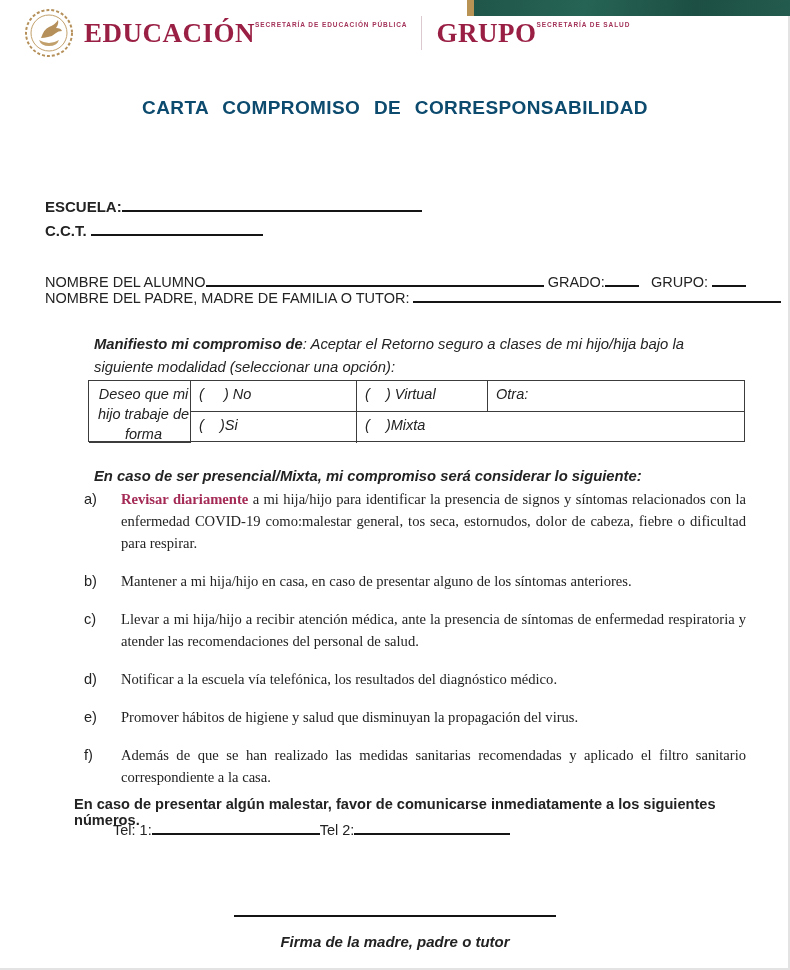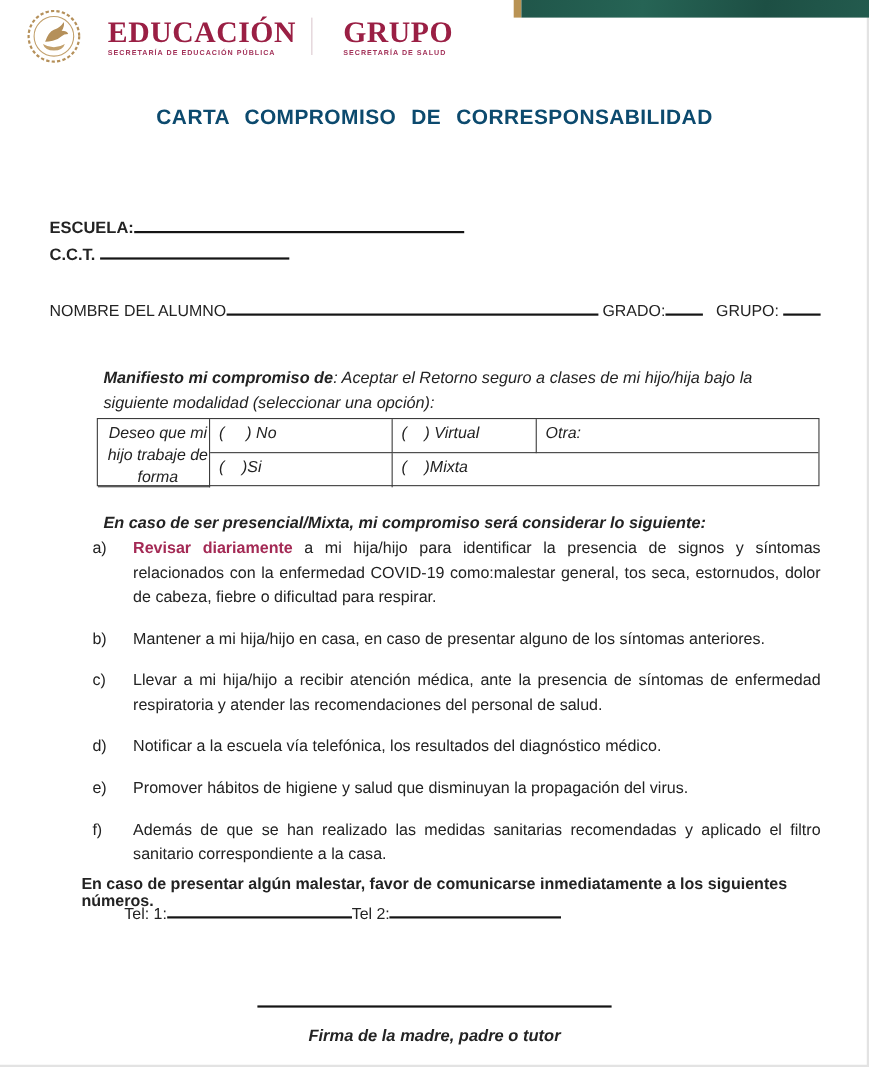--- a/index.html
+++ b/index.html
@@ -11,21 +11,21 @@
   .page{position:absolute;inset:0;background:#fff;box-shadow:inset -2px -2px 0 #e3e3e3;}
 
   
   .banner-gold{position:absolute;top:0;left:467px;width:7px;height:16px;background:#b99354;}
   .banner-green{position:absolute;top:0;left:474px;width:316px;height:16px;
     background:linear-gradient(100deg,#20564a 0%,#266455 35%,#1d4f44 70%,#235b4e 100%);}
 
   
   .logos{position:absolute;top:8px;left:24px;display:flex;align-items:center;}
   .seal{width:50px;height:50px;margin-right:10px;}
-  .wordmark{display:flex;flex-direction:column;margin-left:14px;}
+  .wordmark{display:flex;flex-direction:row;}
   .wm-title{font-family:"Liberation Serif","DejaVu Serif",serif;font-weight:bold;
     color:#9a1f44;font-size:27px;line-height:28px;letter-spacing:.5px;}
   .wm-sub{font-size:6.5px;font-weight:bold;color:#a3335a;letter-spacing:.14em;margin-top:2px;}
   .logo-divider{width:1px;height:34px;background:#dcc9cf;margin:0 14px;}
 
   
   .doc-title{position:absolute;top:97px;left:0;width:100%;text-align:center;
     color:#0c4a6e;font-weight:bold;font-size:19px;word-spacing:8px;letter-spacing:.4px;}
 
   
@@ -58,21 +58,21 @@
     text-align:center;padding:0 14px;line-height:20px;}
 
   
   .subheading{position:absolute;top:468px;left:78px;width:670px;
     font-weight:bold;font-style:italic;font-size:14.8px;margin-left:16px;}
 
   
   .list{position:absolute;top:488px;left:84px;width:662px;}
   .list-item{display:flex;margin-bottom:16px;font-size:14.6px;line-height:22px;}
   .li-letter{flex:0 0 37px;}
-  .li-text{flex:1;text-align:justify;}
+  .li-text{flex:1;text-align:justify;font-family:Liberation Serif, serif;}
   .hl{font-weight:bold;color:#a42a55;}
 
   
   .emergency-heading{position:absolute;top:796px;left:74px;width:672px;
     font-weight:bold;font-size:14.6px;}
   .tel-row{position:absolute;top:820px;left:113px;font-size:14.5px;}
 
   
   .signature{position:absolute;top:903px;left:0;width:100%;text-align:center;}
   .sig-line{display:inline-block;width:322px;border-top:2px solid #141414;height:0;}
@@ -108,20 +108,23 @@
 
 
   <div class="field-row row-escuela">
     <span>ESCUELA:</span><span class="bl" style="width:300px"></span>
   </div>
   <div class="field-row row-cct">
     <span>C.C.T.</span>&nbsp;<span class="bl" style="width:172px"></span>
   </div>
   <div class="field-row row-alumno">
     <span>NOMBRE DEL ALUMNO</span><span class="bl" style="width:338px"></span>&nbsp;<span>GRADO:</span><span class="bl" style="width:34px"></span>&nbsp;&nbsp;&nbsp;<span>GRUPO:</span>&nbsp;<span class="bl" style="width:34px"></span>
+  </div>
+  <div class="field-row row-padre">
+    <span>NOMBRE DEL PADRE, MADRE DE FAMILIA O TUTOR:</span>&nbsp;<span class="bl" style="width:368px"></span>
   </div>
 
   <div class="manifiesto">
     <b>Manifiesto mi compromiso de</b><span>: Aceptar el Retorno seguro a clases de mi hijo/hija bajo la siguiente modalidad (seleccionar una opción):</span>
   </div>
 
   <div class="mod-table">
     <div class="cell">(&nbsp;&nbsp;&nbsp;&nbsp;&nbsp;) No</div>
     <div class="cell cell-mid">Deseo que mi hijo trabaje de forma</div>
     <div class="cell">(&nbsp;&nbsp;&nbsp;&nbsp;) Virtual</div>

